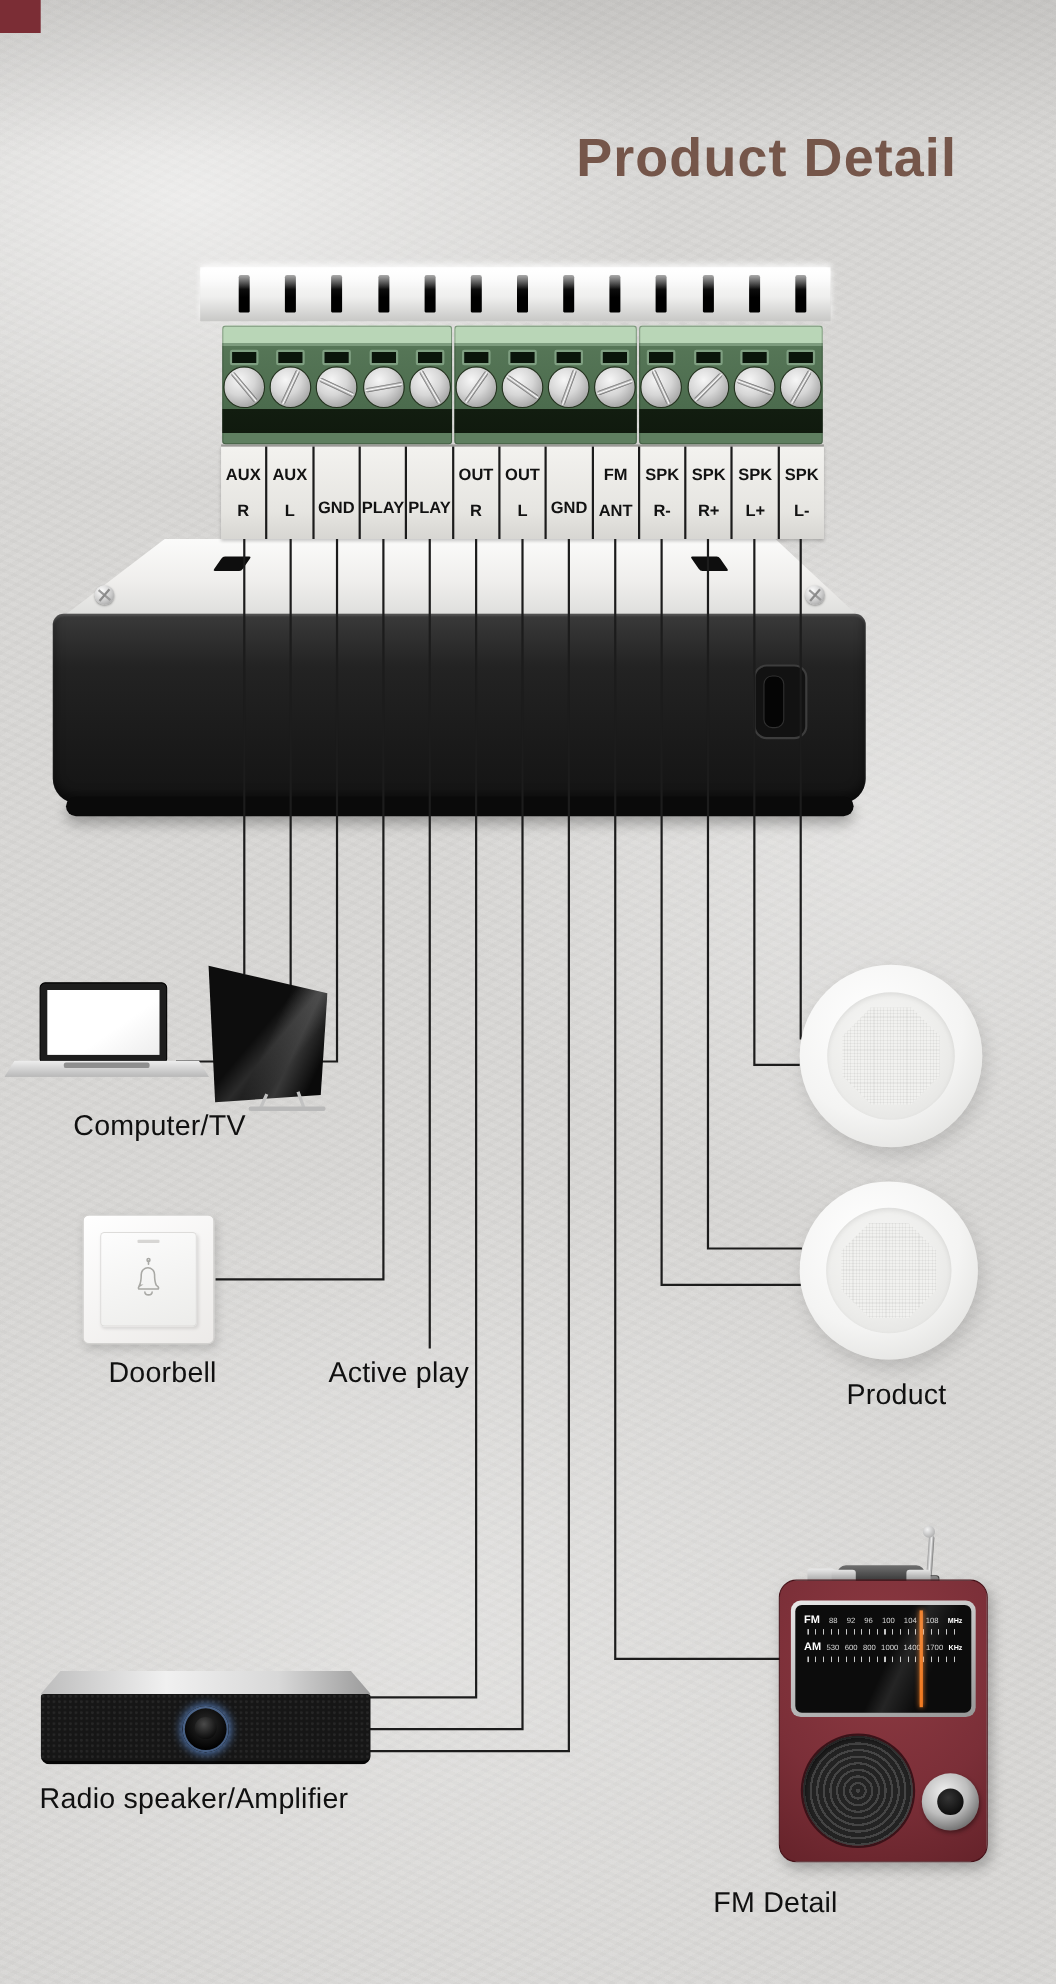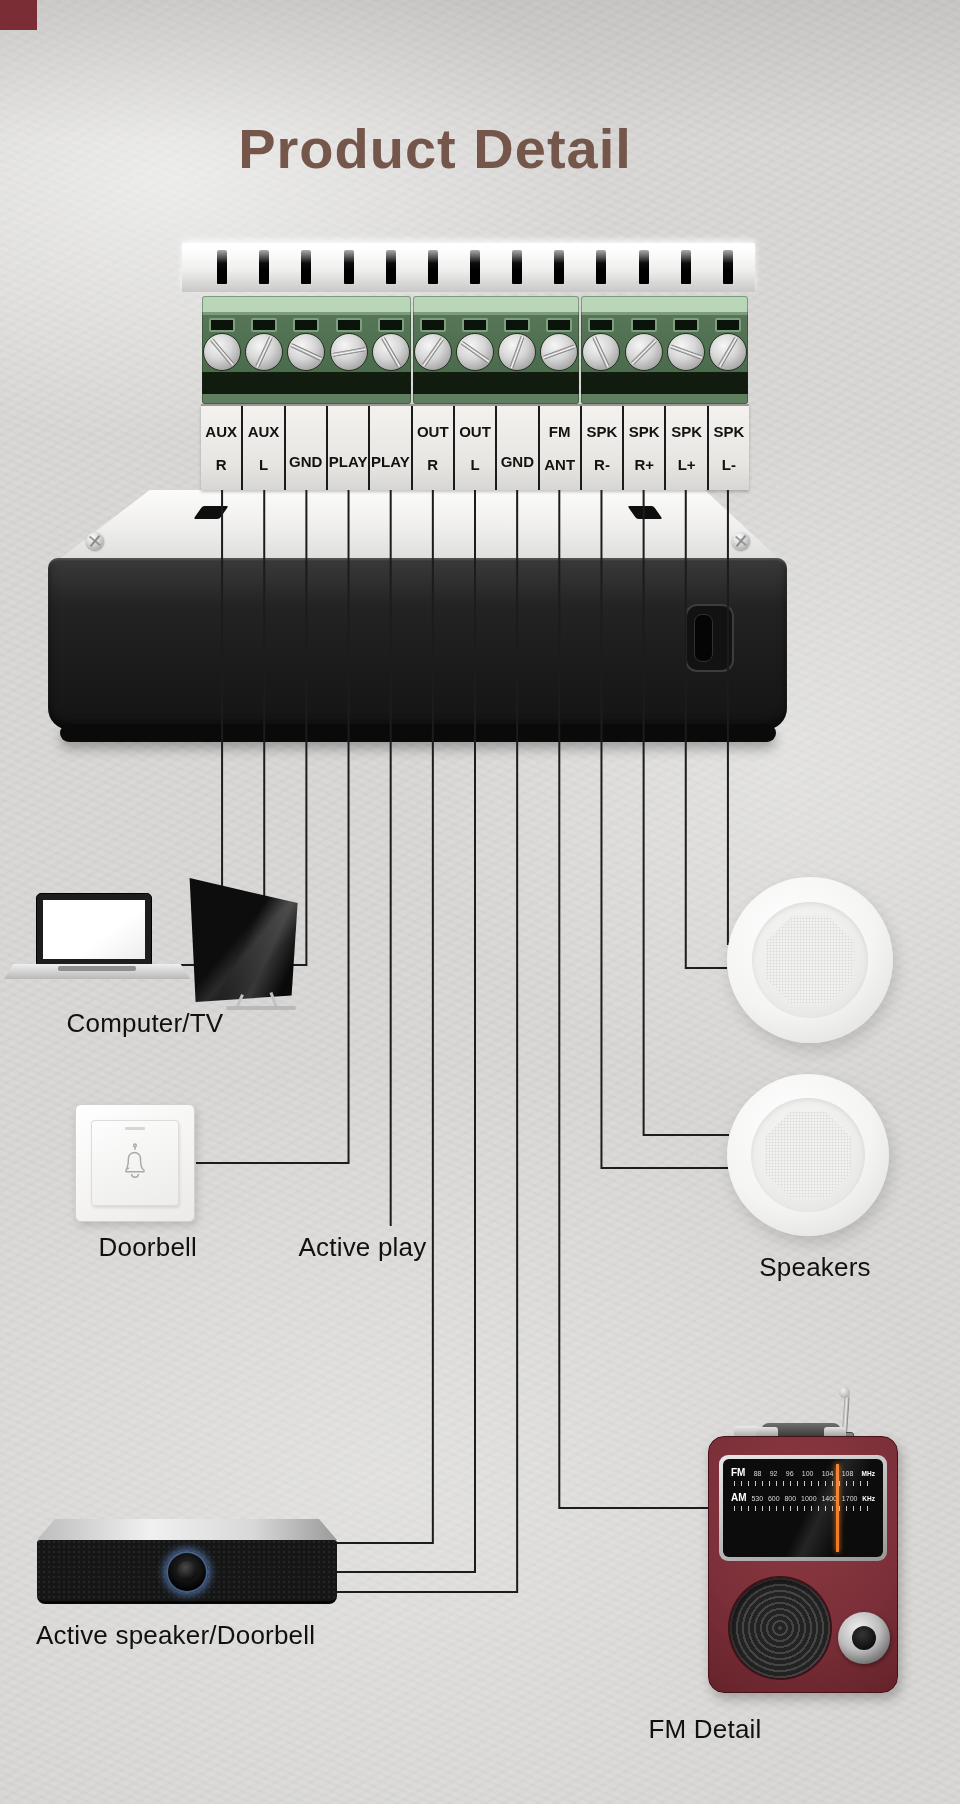--- a/index.html
+++ b/index.html
@@ -16,22 +16,22 @@
     background-image:
       linear-gradient(180deg, rgba(120,118,115,.18) 0px, rgba(120,118,115,0) 140px),
       radial-gradient(ellipse 700px 420px at 18% 10%, rgba(255,255,255,.55), rgba(255,255,255,0) 62%),
       radial-gradient(ellipse 640px 560px at 82% 42%, rgba(255,255,255,.30), rgba(255,255,255,0) 60%),
       radial-gradient(ellipse 860px 640px at 40% 82%, rgba(255,255,255,.28), rgba(255,255,255,0) 66%),
       repeating-linear-gradient(23deg, rgba(0,0,0,.014) 0 3px, rgba(255,255,255,.02) 3px 7px),
       repeating-linear-gradient(-31deg, rgba(0,0,0,.012) 0 4px, rgba(255,255,255,.018) 4px 9px);
   }
   .corner-accent{left:0;top:0;width:37px;height:30px;background:var(--corner,#7b2d35);z-index:5;}
   .page-title{
-    left:0;top:116px;width:870px;text-align:center;z-index:1;
-    font-size:56px;font-weight:bold;color:var(--title-color,#75564a);letter-spacing:1px;
+    left:0;top:116px;width:870px;text-align:right;z-index:1;
+    font-size:49px;font-weight:bold;color:var(--title-color,#75564a);letter-spacing:1px;
   }
 
   
   .amp{inset:0;z-index:2;}
   .plate{
     left:58px;top:490px;width:722px;height:70px;
     clip-path:polygon(12.7% 0%, 89.6% 0%, 100% 100%, 0% 100%);
     background:linear-gradient(180deg,#fbfbfa 0%,#efeeec 55%,#dededc 100%);
   }
   .plate-screw{width:18px;height:18px;border-radius:50%;
@@ -372,29 +372,29 @@
 
     <div class="caption" style="left:280px;top:1232px;width:165px;text-align:center;">Active play</div>
 
     <div>
       <div class="abs speaker" style="left:727px;top:877px;width:166px;height:166px;"></div>
       <div class="abs speaker-inner" style="left:752px;top:902px;width:116px;height:116px;"></div>
       <div class="abs speaker-cone" style="left:764px;top:914px;width:92px;height:92px;"></div>
       <div class="abs speaker" style="left:727px;top:1074px;width:162px;height:162px;"></div>
       <div class="abs speaker-inner" style="left:751px;top:1098px;width:114px;height:114px;"></div>
       <div class="abs speaker-cone" style="left:763px;top:1110px;width:90px;height:90px;"></div>
-      <div class="caption" style="left:735px;top:1252px;width:160px;text-align:center;">Speakers</div>
+      <div class="caption" style="left:735px;top:1252px;width:160px;text-align:center;">Product</div>
     </div>
 
     <div>
       <div class="abs soundbar-top"></div>
       <div class="abs soundbar-front"></div>
       <div class="abs soundbar-knob"></div>
       <div class="abs soundbar-knob-cap"></div>
-      <div class="caption" style="left:36px;top:1620px;width:340px;">Active speaker/Doorbell</div>
+      <div class="caption" style="left:36px;top:1620px;width:340px;">Radio speaker/Amplifier</div>
     </div>
 
     <div>
       <div class="abs radio-antenna"></div>
       <div class="abs radio-antenna-tip"></div>
       <div class="abs radio-antenna-base"></div>
       <div class="abs radio-btn"></div>
       <div class="abs radio-handle"></div>
       <div class="radio-handle-cap" style="left:756px;"></div>
       <div class="radio-handle-cap" style="left:824px;"></div>

